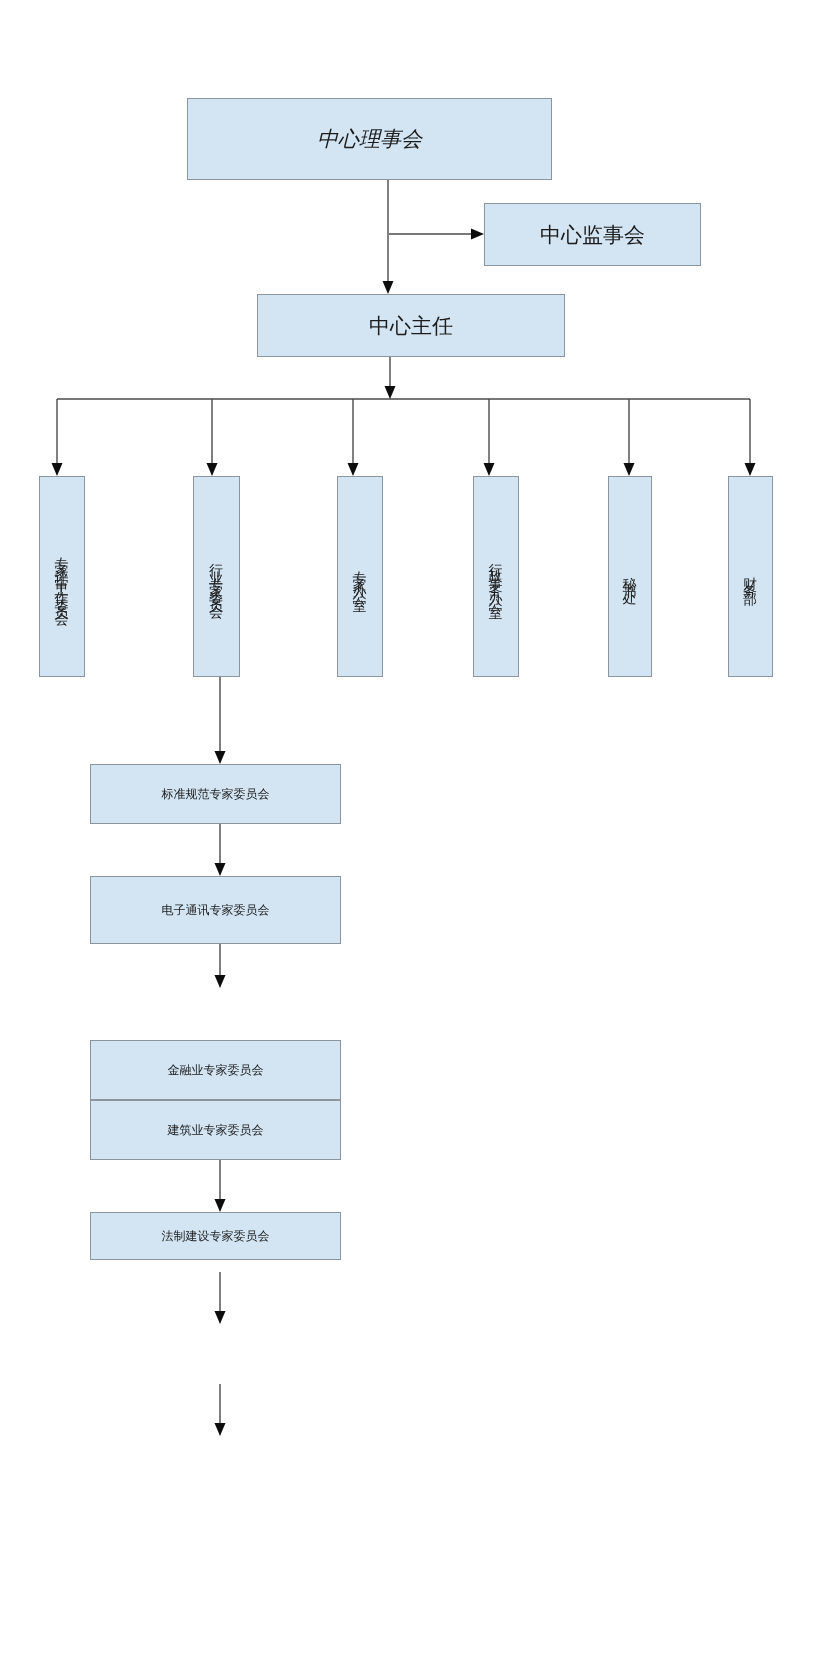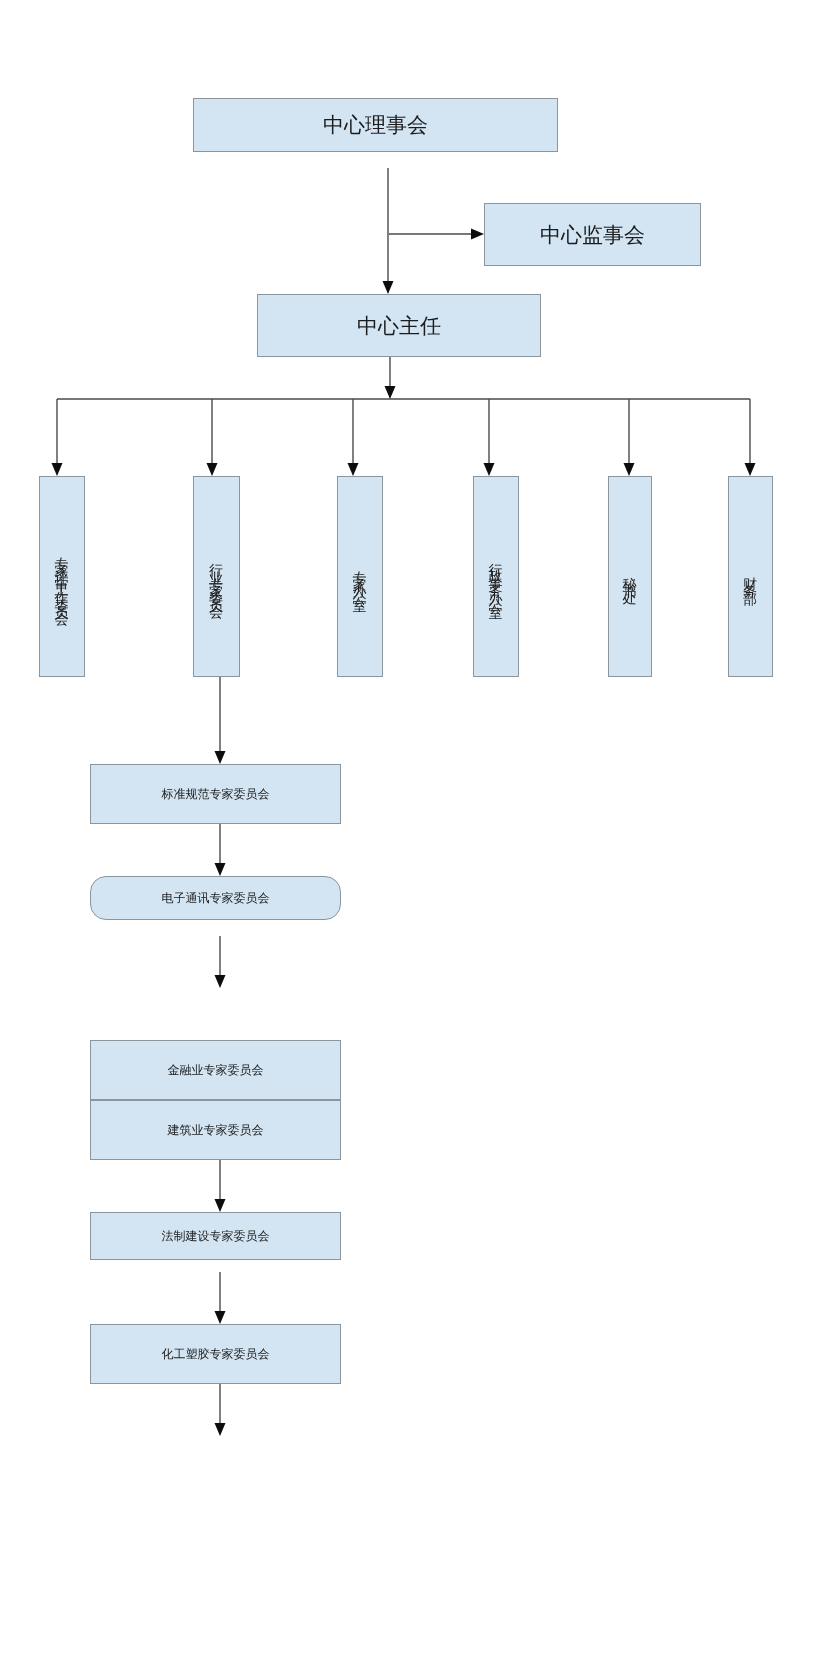--- a/index.html
+++ b/index.html
@@ -91,29 +91,29 @@
       <polygon points="220,764 214.5,751 225.5,751"></polygon>
       <polygon points="220,876 214.5,863 225.5,863"></polygon>
       <polygon points="220,988 214.5,975 225.5,975"></polygon>
       <polygon points="220,1100 214.5,1087 225.5,1087"></polygon>
       <polygon points="220,1212 214.5,1199 225.5,1199"></polygon>
       <polygon points="220,1324 214.5,1311 225.5,1311"></polygon>
       <polygon points="220,1436 214.5,1423 225.5,1423"></polygon>
     </g>
   </svg>
 
-  <div class="node top-node" style="left:193px; top:98px; width:365px; height:54px;">
+  <div class="node top-node" style="left:187px; top:98px; width:365px; height:82px;font-style:italic;">
     <span>中心理事会</span>
   </div>
 
   <div class="node top-node" style="left:484px; top:203px; width:217px; height:63px;text-align:center;">
     <span>中心监事会</span>
   </div>
 
-  <div class="node top-node" style="left:257px; top:294px; width:284px; height:63px;">
+  <div class="node top-node" style="left:257px; top:294px; width:308px; height:63px;">
     <span>中心主任</span>
   </div>
 
   <div class="node v-node" style="left:39px; top:476px; width:46px; height:201px;">
     <span class="v-label">专家评审工作委员会</span>
   </div>
 
   <div class="node v-node" style="left:193px; top:476px; width:47px; height:201px;">
     <span class="v-label">行业专家委员会</span>
   </div>
@@ -131,34 +131,31 @@
   </div>
 
   <div class="node v-node" style="left:728px; top:476px; width:45px; height:201px;">
     <span class="v-label">财务部</span>
   </div>
 
   <div class="node chain-node" style="left:90px; top:764px; width:251px; height:60px;">
     <span>标准规范专家委员会</span>
   </div>
 
-  <div class="node chain-node" style="left:90px; top:876px; width:251px; height:44px;border-radius:16px;">
+  <div class="node chain-node" style="left:90px; top:876px; width:251px; height:68px;">
     <span>电子通讯专家委员会</span>
   </div>
 
   <div class="node chain-node" style="left:90px; top:1040px; width:251px; height:60px;align-items:center;">
     <span>金融业专家委员会</span>
   </div>
 
   <div class="node chain-node" style="left:90px; top:1100px; width:251px; height:60px;">
     <span>建筑业专家委员会</span>
   </div>
 
   <div class="node chain-node" style="left:90px; top:1212px; width:251px; height:48px;">
     <span>法制建设专家委员会</span>
   </div>
 
-  <div class="node chain-node" style="left:90px; top:1324px; width:251px; height:60px;">
-    <span>化工塑胶专家委员会</span>
-  </div>
 
 
 </div>
 
 </body></html>

